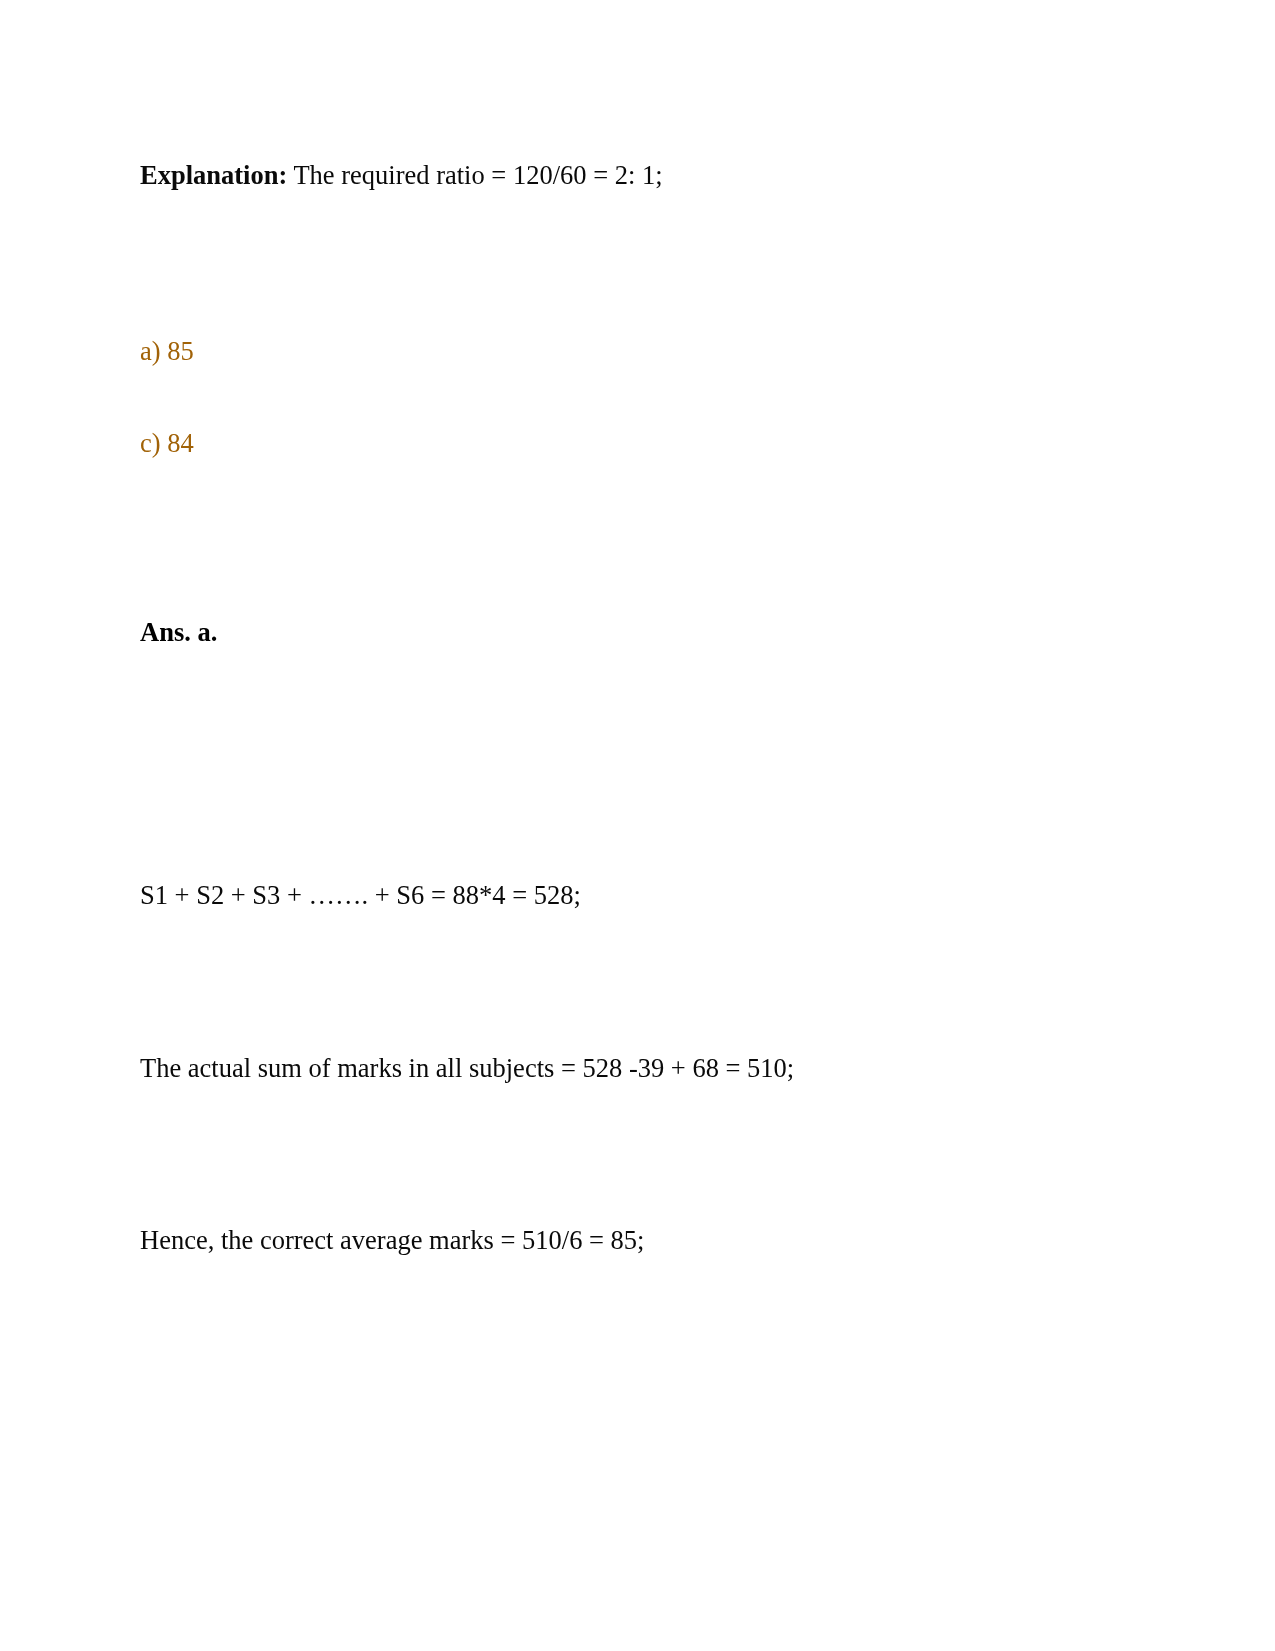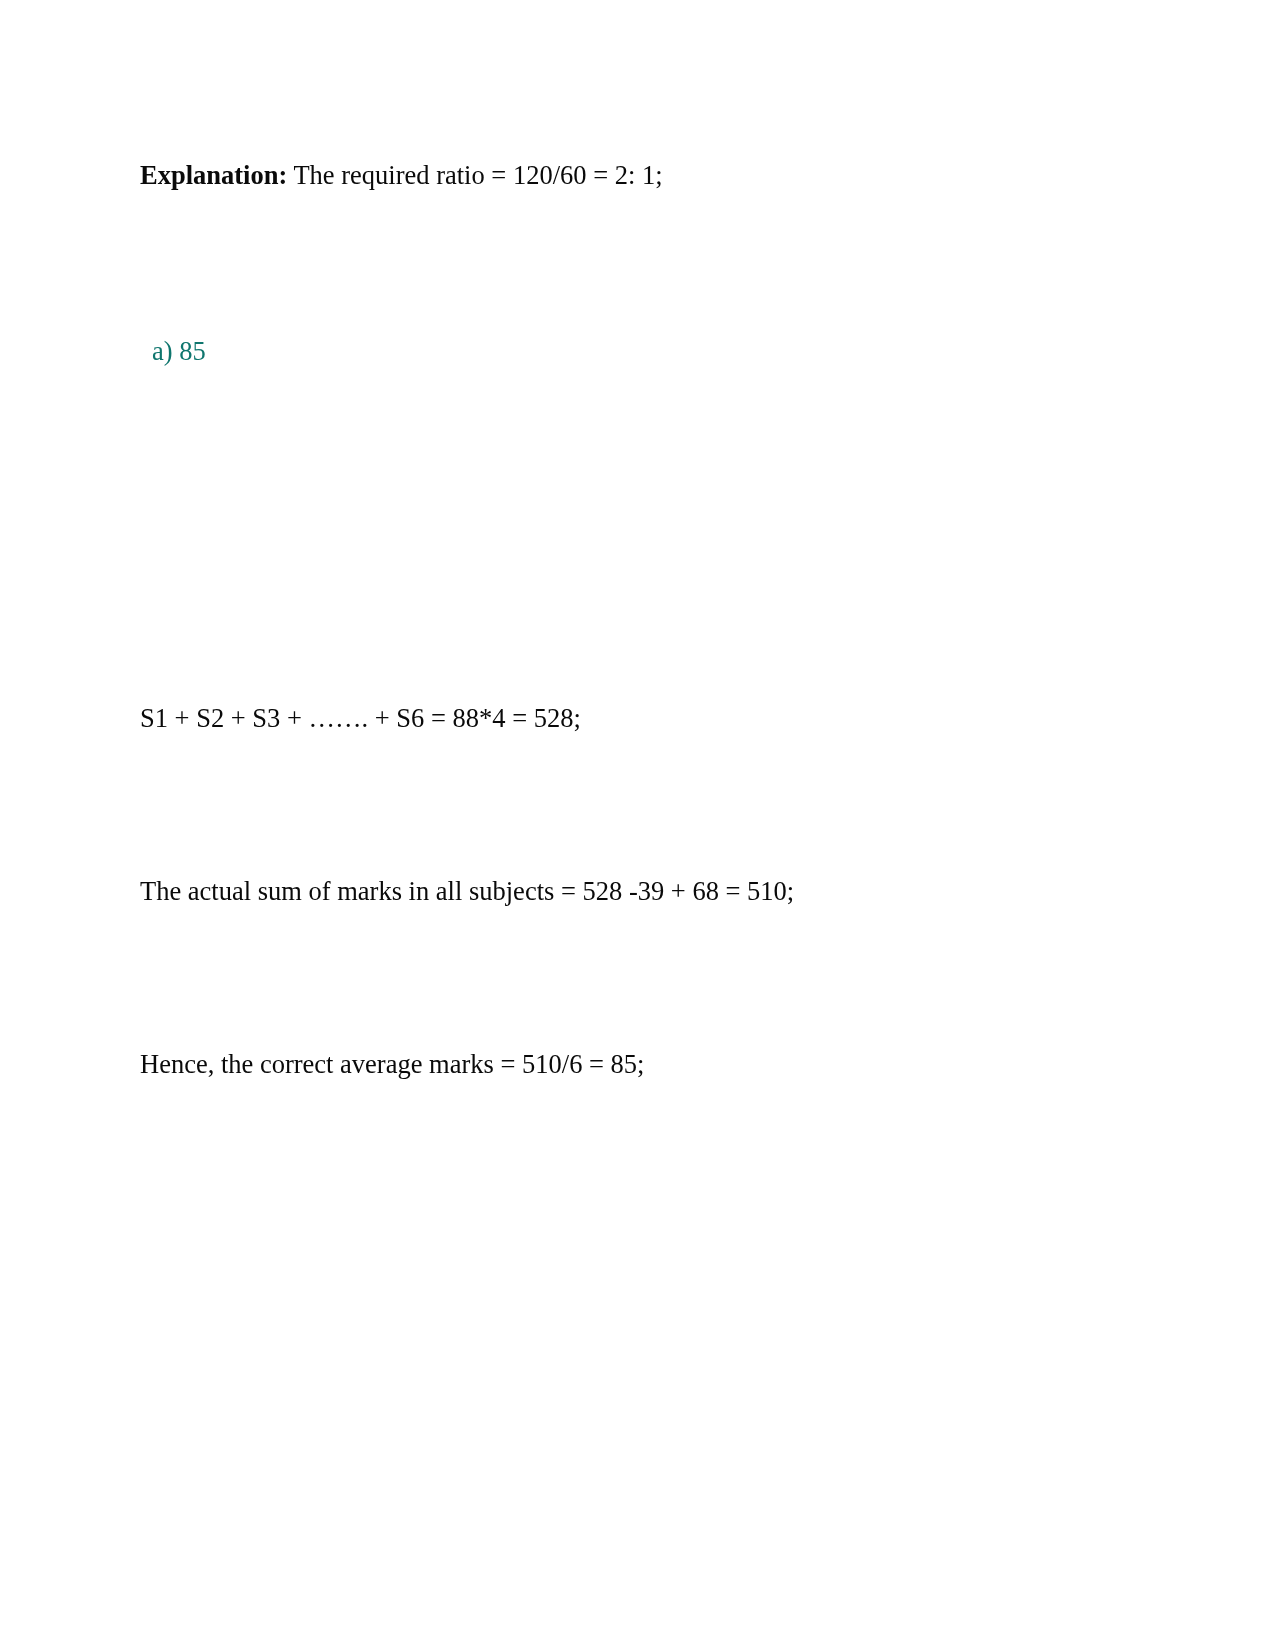--- a/index.html
+++ b/index.html
@@ -68,22 +68,21 @@
   .gap-explain-to-q   { height: 72px; }
   .gap-q-to-options   { height: 72px; }
   .opt                { height: 92px; }
   .gap-opts-to-ans    { height: 70px; }
   .gap-ans-to-exp     { height: 90px; }
   .line-gap           { height: 88px; }
 
   .option {
     font-size: 26.5px;
     line-height: 1.2;
-    color: #0f766e;
-    margin-left: 12px;
+    color: #a16207;
   }
 
   .ans {
     font-size: 26.5px;
     font-weight: bold;
     line-height: 1.2;
     color: #000;
   }
 
   .eq {
@@ -102,23 +101,27 @@
     <p class="para"><span class="lead">Explanation:</span><span> The required ratio = 120/60 = 2: 1;</span></p>
 
     <div class="gap-explain-to-q"></div>
 
 
     <div class="gap-q-to-options"></div>
 
     <div class="opt">
       <span class="option">a) 85</span>
     </div>
+    <div class="opt">
+      <span class="option">c) 84</span>
+    </div>
 
     <div class="gap-opts-to-ans"></div>
 
+    <p class="ans">Ans. a.</p>
 
     <div class="gap-ans-to-exp"></div>
 
 
     <div class="line-gap"></div>
 
     <p class="eq">S1 + S2 + S3 + ……. + S6 = 88*4 = 528;</p>
 
     <div class="line-gap"></div>
 

